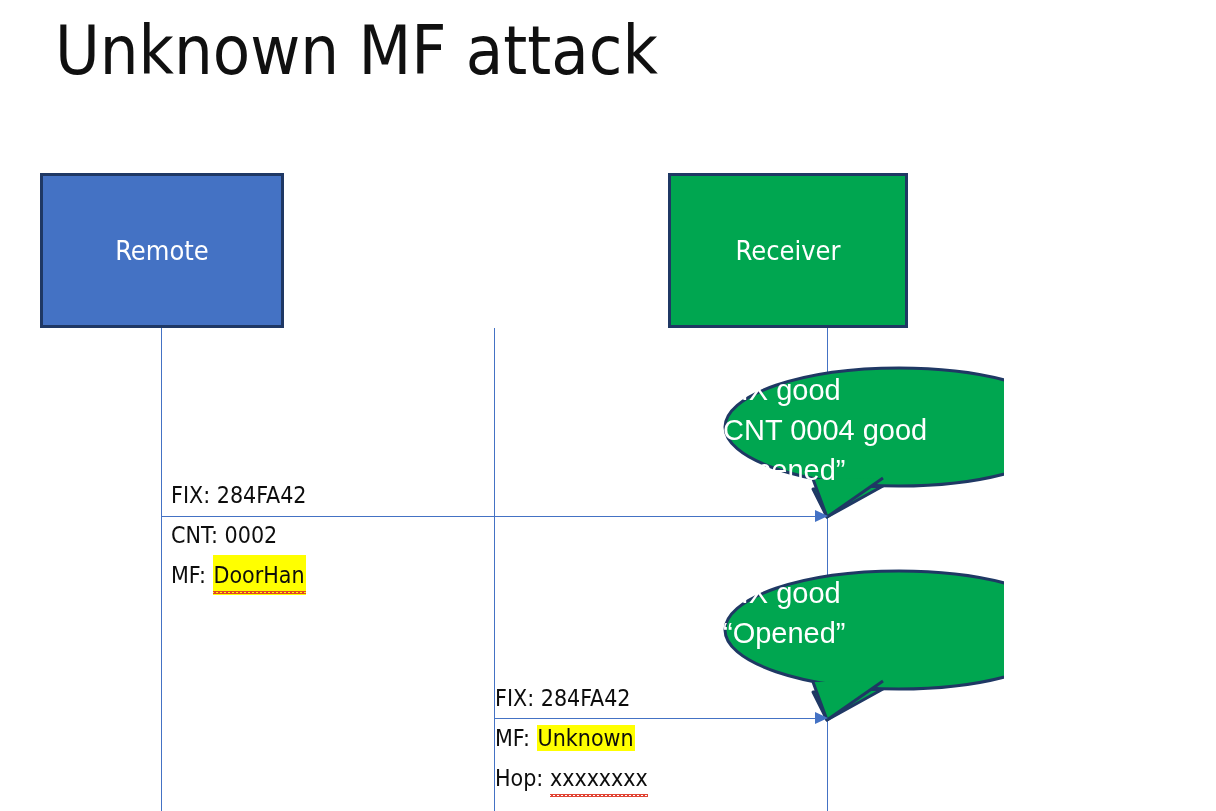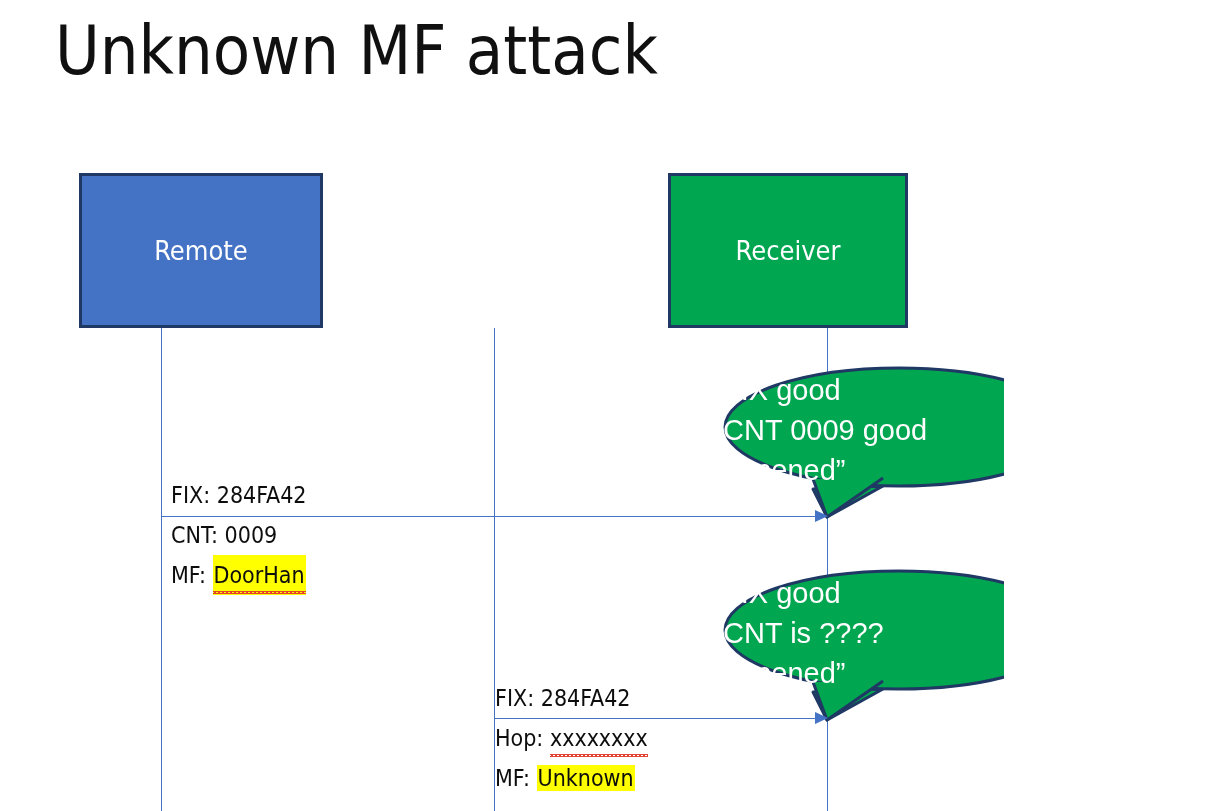--- a/index.html
+++ b/index.html
@@ -54,21 +54,21 @@
   }
   .actor-label {
     font-family: "DejaVu Sans Condensed", "Liberation Sans Narrow", "Liberation Sans", sans-serif;
     font-stretch: condensed;
     font-size: 27px;
     color: #ffffff;
     line-height: 1.1;
     text-align: center;
     white-space: nowrap;
   }
-  #box-remote   { left: 40px;  top: 173px; width: 244px; height: 155px; background: #4472C4; margin-left: 39px; }
+  #box-remote   { left: 40px;  top: 173px; width: 244px; height: 155px; background: #4472C4; }
   #box-flipper  { left: 375px; top: 173px; width: 240px; height: 155px; background: #ED7D31; }
   #box-receiver { left: 668px; top: 173px; width: 240px; height: 155px; background: #00A650; }
 
   
   .msg-arrow {
     position: absolute;
     height: 13px;
   }
   .msg-arrow .shaft {
     position: absolute;
@@ -174,53 +174,52 @@
   </div>
 
   <div class="callout" id="callout-1">
     <svg width="352" height="160" viewBox="0 0 352 160">
       <path d="M 90 123 L 104 151 L 160 120 Z" fill="#00A650" stroke="#1F3864" stroke-width="3" stroke-linejoin="round"></path>
       <ellipse cx="176" cy="61" rx="174" ry="59" fill="#00A650" stroke="#1F3864" stroke-width="3"></ellipse>
       <path d="M 90 113 L 104 151 L 160 112" fill="#00A650" stroke="#1F3864" stroke-width="3" stroke-linejoin="round"></path>
     </svg>
     <div class="callout-text">
       <div>FIX good</div>
-      <div>CNT 0009 good</div>
+      <div>CNT 0004 good</div>
       <div>“Opened”</div>
     </div>
   </div>
 
   <div class="callout" id="callout-2">
     <svg width="352" height="160" viewBox="0 0 352 160">
       <path d="M 90 123 L 104 151 L 160 120 Z" fill="#00A650" stroke="#1F3864" stroke-width="3" stroke-linejoin="round"></path>
       <ellipse cx="176" cy="61" rx="174" ry="59" fill="#00A650" stroke="#1F3864" stroke-width="3"></ellipse>
       <path d="M 90 113 L 104 151 L 160 112" fill="#00A650" stroke="#1F3864" stroke-width="3" stroke-linejoin="round"></path>
     </svg>
     <div class="callout-text">
       <div>FIX good</div>
-      <div>CNT is ????</div>
       <div>“Opened”</div>
     </div>
   </div>
 
   <div class="msg-arrow" id="arrow-1">
     <div class="shaft"></div>
     <div class="head"></div>
   </div>
 
   <div class="msg-arrow" id="arrow-2">
     <div class="shaft"></div>
     <div class="head"></div>
   </div>
 
   <div class="msg-text" id="msg-1">
     <div><span>FIX: </span><span>284FA42</span></div>
-    <div><span>CNT: </span><span>0009</span></div>
+    <div><span>CNT: </span><span>0002</span></div>
     <div><span>MF: </span><span class="hl squiggle">DoorHan</span></div>
   </div>
 
   <div class="msg-text" id="msg-2">
     <div><span>FIX: </span><span>284FA42</span></div>
+    <div><span>MF: </span><span class="hl">Unknown</span></div>
     <div><span>Hop: </span><span class="squiggle">xxxxxxxx</span></div>
-    <div><span>MF: </span><span class="hl">Unknown</span></div>
   </div>
 
 </div>
 
 </body></html>

